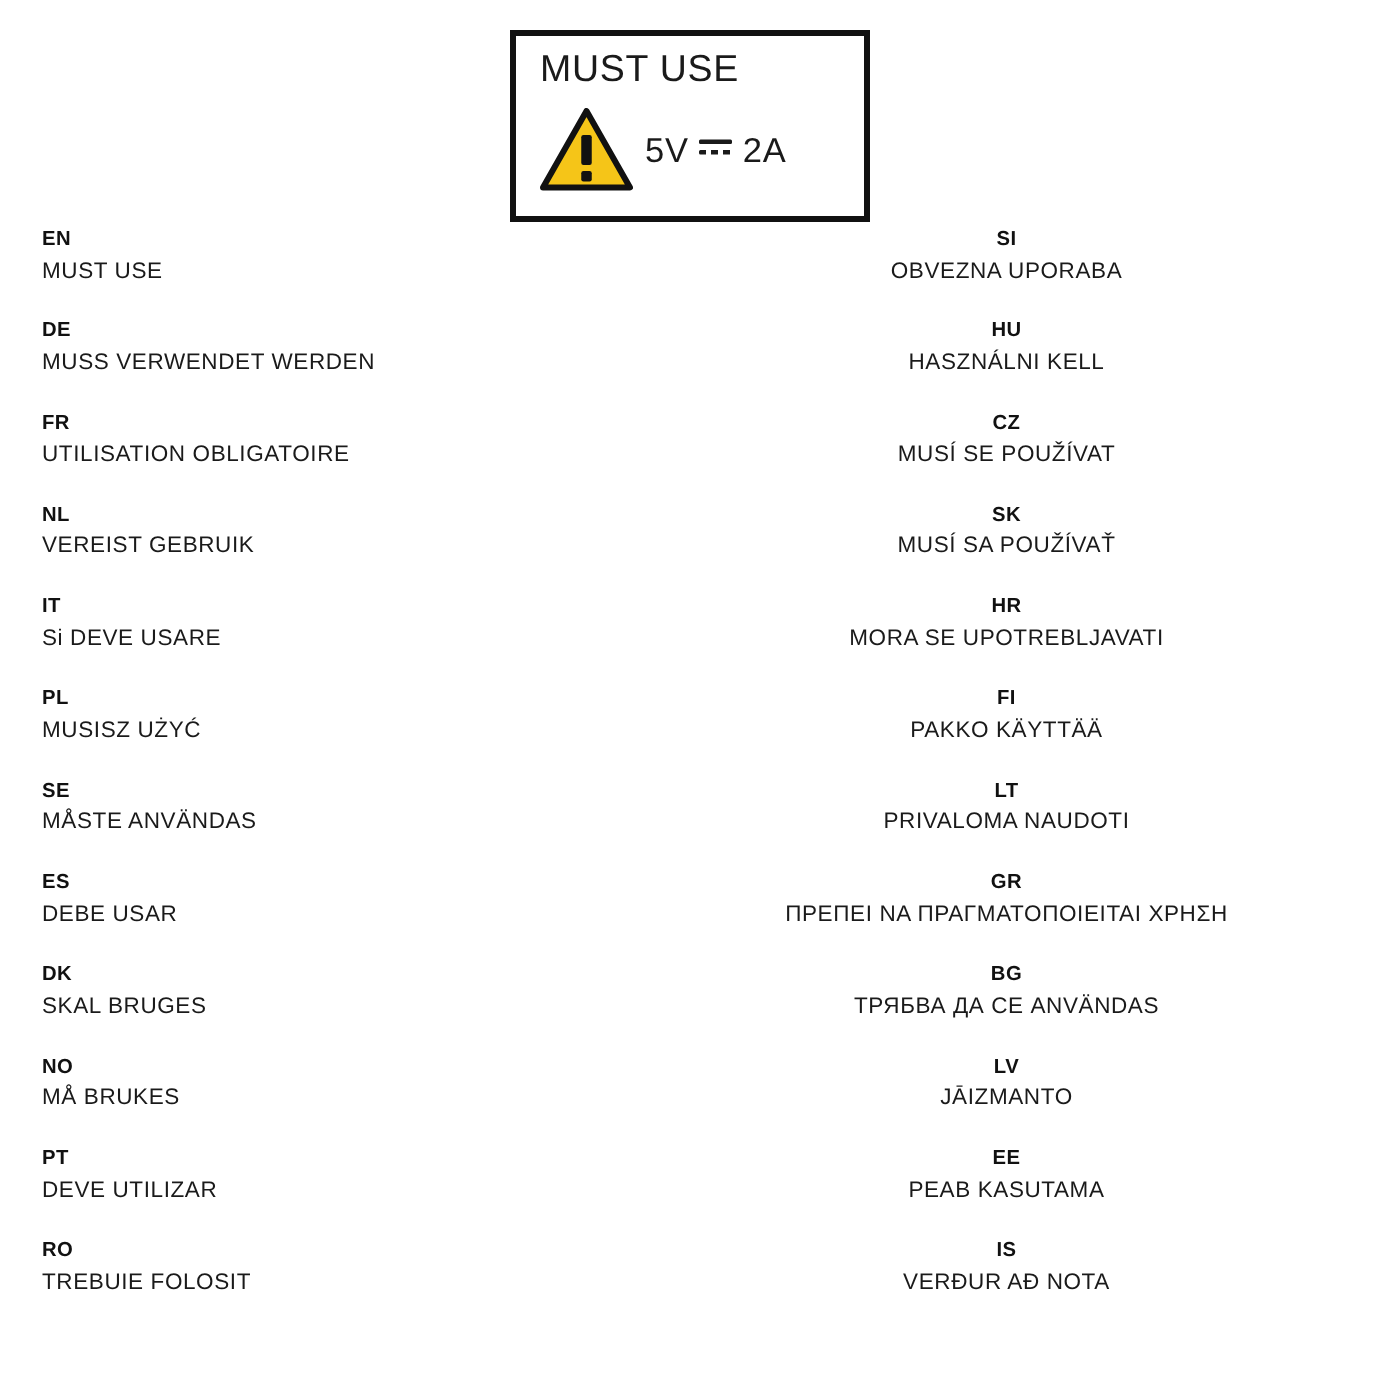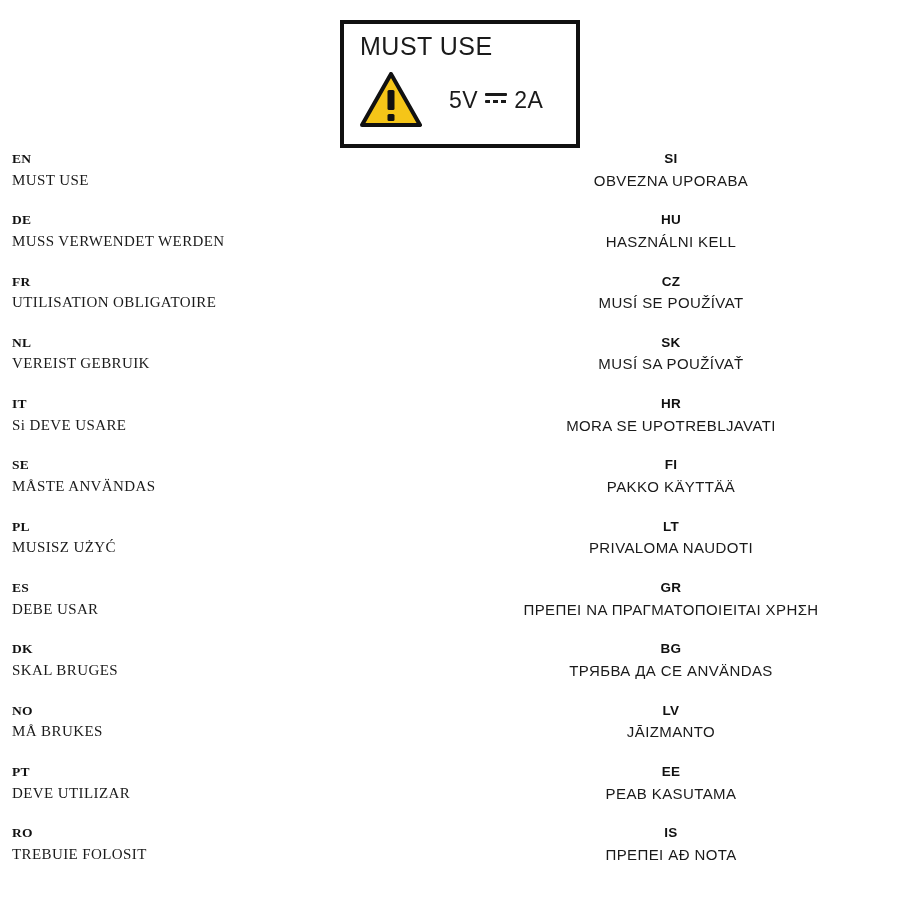--- a/index.html
+++ b/index.html
@@ -41,21 +41,21 @@
     letter-spacing: 0.5px;
     color: #1a1a1a;
     white-space: nowrap;
   }
   .label-row {
     position: absolute;
     left: 16px;
     top: 48px;
     display: flex;
     align-items: center;
-    gap: 27px;
+    gap: 8px;
   }
   .warn-triangle {
     position: relative;
     width: 62px;
     height: 56px;
     flex: 0 0 auto;
   }
   .warn-triangle svg {
     display: block;
   }
@@ -96,21 +96,21 @@
     position: absolute;
     left: 0;
     top: 150px;
     width: 920px;
     display: flex;
   }
   .col {
     width: 440px;
     box-sizing: border-box;
   }
-  .col.left  { padding-left: 12px; font-family: Liberation Serif, serif; }
+  .col.left  { padding-left: 28px; }
   .col.right { padding-left: 22px; text-align: center; }
 
   .entry {
     margin-bottom: 20px;
   }
   .entry .code {
     font-size: 13.5px;
     font-weight: bold;
     letter-spacing: 0.3px;
     color: #111111;
@@ -168,28 +168,28 @@
       </div>
       <div class="entry">
         <div class="code">NL</div>
         <div class="phrase">VEREIST GEBRUIK</div>
       </div>
       <div class="entry">
         <div class="code">IT</div>
         <div class="phrase">Si DEVE USARE</div>
       </div>
       <div class="entry">
+        <div class="code">PL</div>
+        <div class="phrase">MUSISZ UŻYĆ</div>
+      </div>
+      <div class="entry">
         <div class="code">SE</div>
         <div class="phrase">MÅSTE ANVÄNDAS</div>
       </div>
       <div class="entry">
-        <div class="code">PL</div>
-        <div class="phrase">MUSISZ UŻYĆ</div>
-      </div>
-      <div class="entry">
         <div class="code">ES</div>
         <div class="phrase">DEBE USAR</div>
       </div>
       <div class="entry">
         <div class="code">DK</div>
         <div class="phrase">SKAL BRUGES</div>
       </div>
       <div class="entry">
         <div class="code">NO</div>
         <div class="phrase">MÅ BRUKES</div>
@@ -244,18 +244,18 @@
       <div class="entry">
         <div class="code">LV</div>
         <div class="phrase">JĀIZMANTO</div>
       </div>
       <div class="entry">
         <div class="code">EE</div>
         <div class="phrase">PEAB KASUTAMA</div>
       </div>
       <div class="entry">
         <div class="code">IS</div>
-        <div class="phrase">ΠΡΕΠΕΙ AÐ NOTA</div>
+        <div class="phrase">VERÐUR AÐ NOTA</div>
       </div>
     </div>
 
   </div>
 </div>
 
 </body></html>

